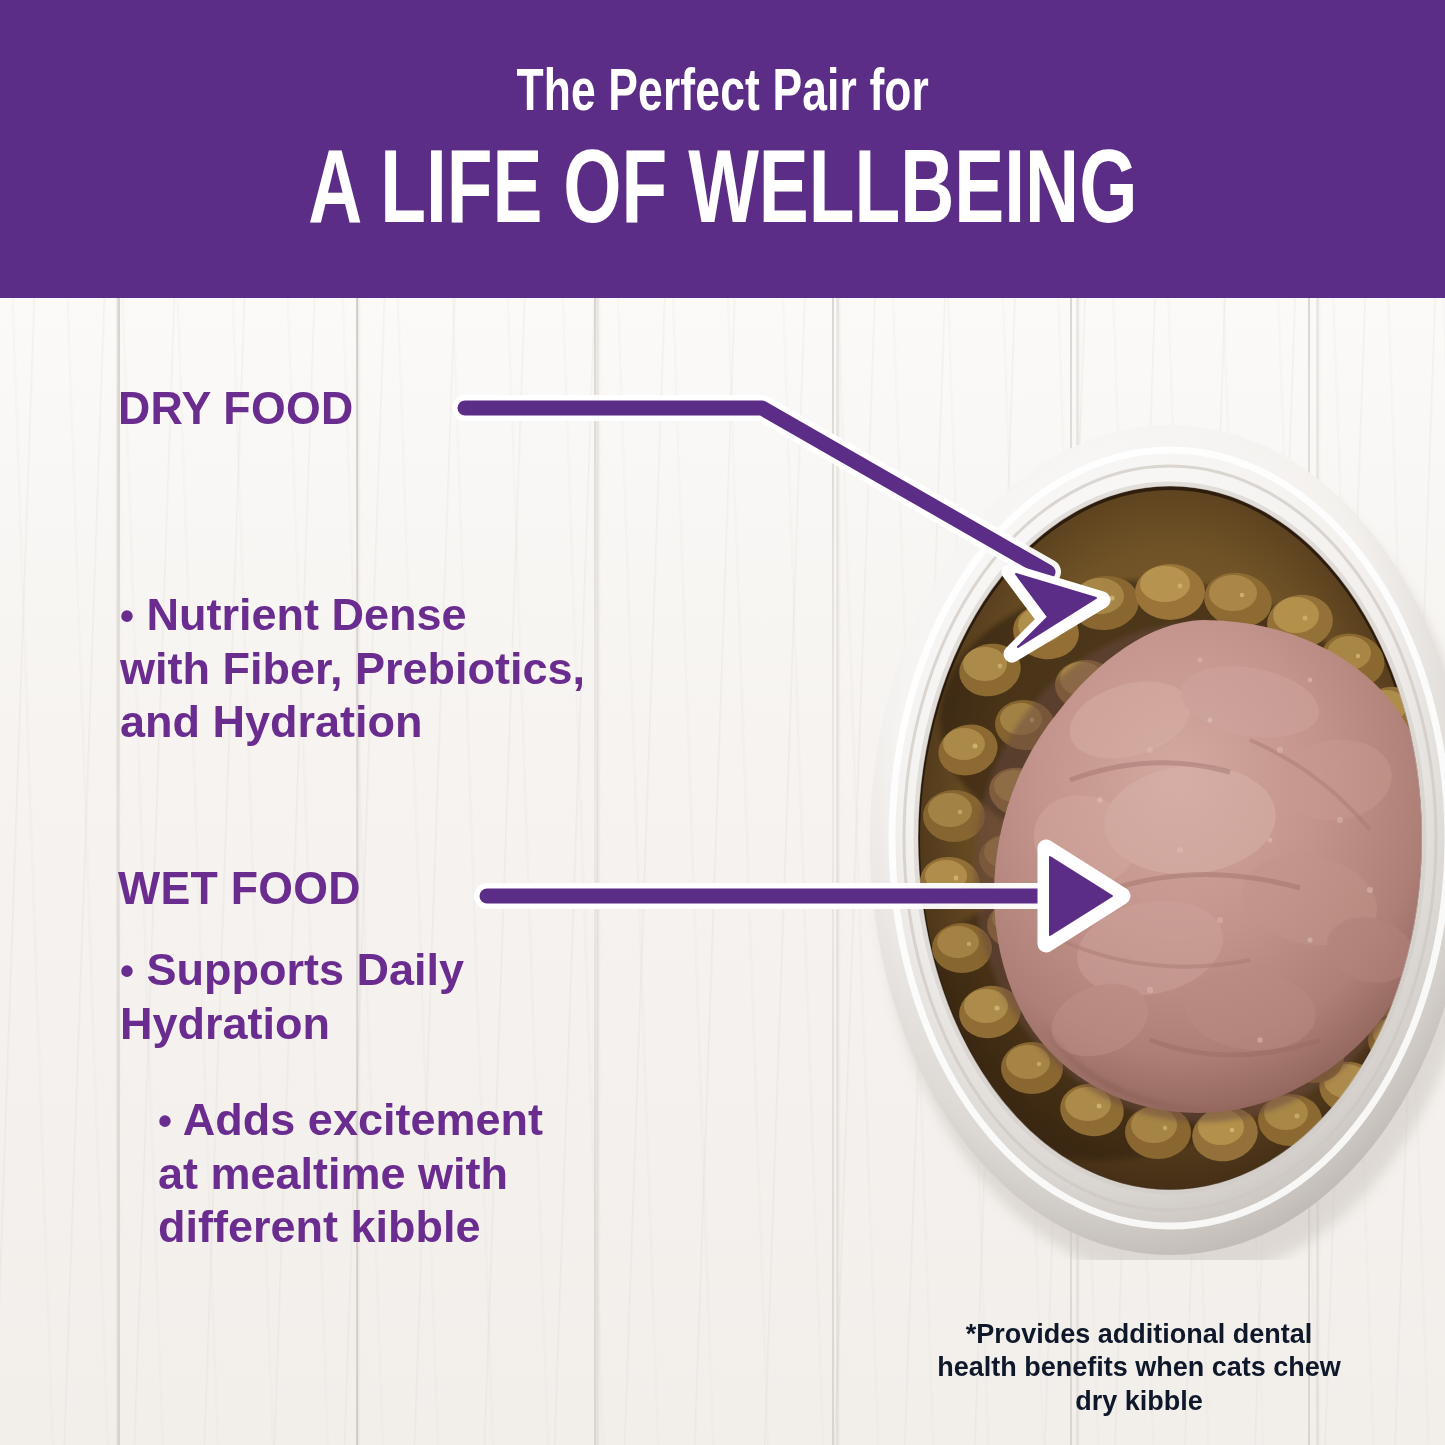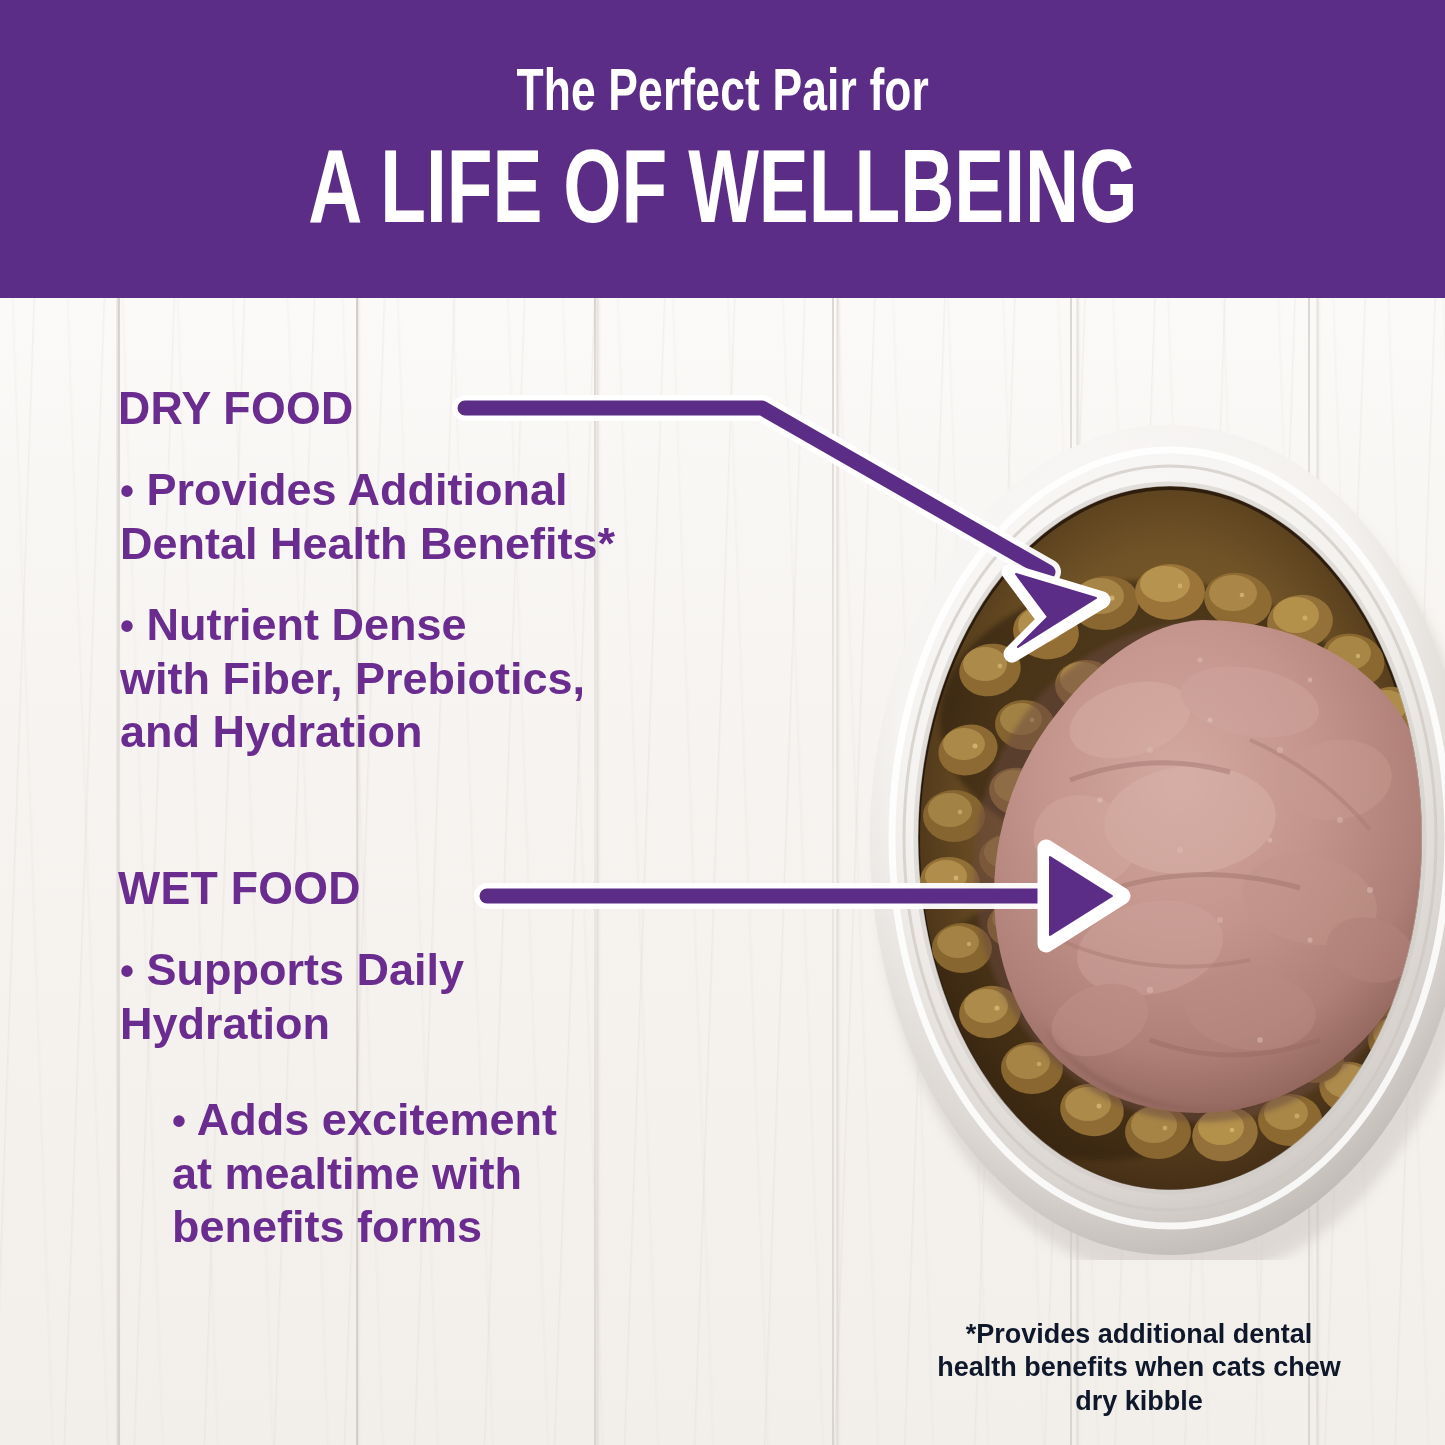--- a/index.html
+++ b/index.html
@@ -111,23 +111,23 @@
     font-weight:bold;
     color:#6a2d8f;
     width:640px;
   }
   .bullet .dot{
     color:#6a2d8f;
     font-size:40px;
     line-height:1;
   }
   #b1 { left:120px; top:165px; }
-  #b2 { left:120px; top:300px; }
+  #b2 { left:120px; top:290px; }
   #b3 { left:120px; top:645px; }
-  #b4 { left:124px; top:795px;padding-left:48px; }
+  #b4 { left:110px; top:795px;padding-left:48px; }
 
   
   .footnote{
     position:absolute;
     right:96px; top:1318px;
     width:420px;
     text-align:center;
     font-size:27px;
     font-weight:bold;
     line-height:1.24;
@@ -408,46 +408,41 @@
 
   <div class="banner">
     <div class="banner-line1">The Perfect Pair for</div>
     <div class="banner-line2">A LIFE OF WELLBEING</div>
   </div>
 
   <div class="copy">
 
     <div class="section-head" id="head-dry">DRY FOOD</div>
 
-    <div class="bullet" id="b1">
-      <span class="dot">•</span>
-      <span>Provides Additional</span><br>
-      <span>Dental Health Benefits*</span>
-    </div>
 
     <div class="bullet" id="b2">
       <span class="dot">•</span>
       <span>Nutrient Dense</span><br>
       <span>with Fiber, Prebiotics,</span><br>
       <span>and Hydration</span>
     </div>
 
     <div class="section-head" id="head-wet">WET FOOD</div>
 
     <div class="bullet" id="b3">
       <span class="dot">•</span>
       <span>Supports Daily</span><br>
       <span>Hydration</span>
     </div>
 
     <div class="bullet" id="b4">
       <span class="dot">•</span>
       <span>Adds excitement</span><br>
       <span>at mealtime with</span><br>
-      <span>benefits forms</span><br>
+      <span>different kibble</span><br>
     </div>
   </div>
 
   <svg class="arrows" viewBox="0 0 1445 1445" xmlns="http://www.w3.org/2000/svg">
 
     <g>
       <path d="M465 408 L 762 408 L 1048 572" stroke="#ffffff" stroke-width="26" fill="none" stroke-linecap="round" stroke-linejoin="round" opacity=".95"></path>
       <path d="M465 408 L 762 408 L 1048 572" stroke="#5b2d87" stroke-width="15" fill="none" stroke-linecap="round" stroke-linejoin="round"></path>
 
       <path d="M1102 600 L 1010 572 L 1046 620 L 1012 654 Z" fill="#ffffff" stroke="#ffffff" stroke-width="17" stroke-linejoin="round"></path>

